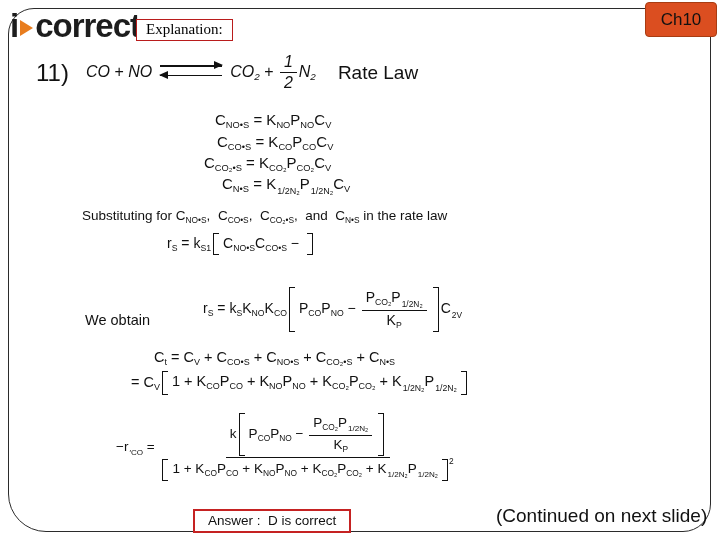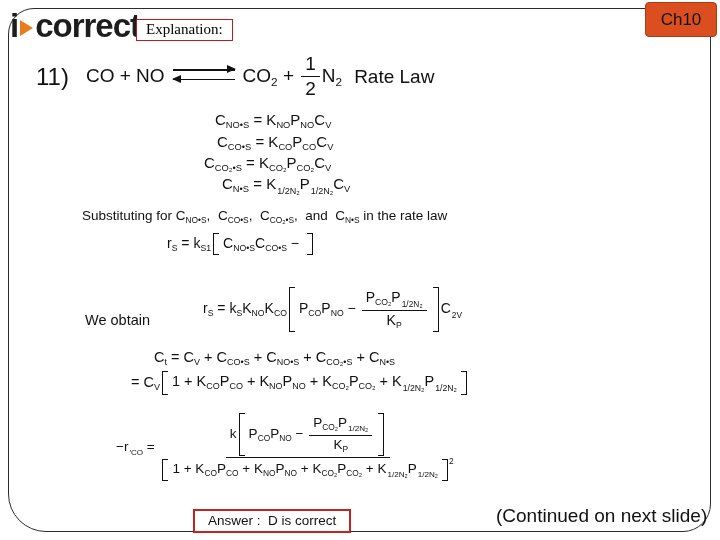--- a/index.html
+++ b/index.html
@@ -11,22 +11,22 @@
           border:1.5px solid #A83C12;border-radius:4px;display:flex;align-items:center;justify-content:center;
           font-size:17px;color:#111;z-index:3;}
   .logo{position:absolute;left:10px;top:7px;display:flex;align-items:center;z-index:3;
         font-weight:bold;font-size:33px;letter-spacing:-1px;color:#1d1d1d;}
   .logo-tri{width:0;height:0;border-left:13px solid #E87D1E;border-top:8px solid transparent;
             border-bottom:8px solid transparent;margin:4px 2px 0 2px;}
   .exp-box{position:absolute;left:136px;top:19px;border:1px solid #b91c1c;background:#fff;
            padding:1px 9px 2px;font-size:15px;color:#000;z-index:4;font-family:Liberation Serif, serif;}
   .title{position:absolute;left:36px;top:53px;display:flex;align-items:center;z-index:2;}
   .title-num{font-size:24px;margin-right:17px;}
-  .rxn{font-size:19px;}
-  .title-label{font-size:19px;margin-left:12px;}
+  .rxn{font-size:16px;font-style:italic;}
+  .title-label{font-size:19px;margin-left:22px;}
   .eq{position:absolute;white-space:nowrap;z-index:2;}
   
   .mt{white-space:pre;}
   .sb{font-size:0.62em;vertical-align:-0.35em;}
   .ss{display:inline-flex;flex-direction:row;align-items:flex-start;font-size:0.6em;
       line-height:1.15;vertical-align:-0.55em;margin-left:1px;}
   .ssp,.ssb{display:block;}
   .frac{display:inline-flex;flex-direction:column;align-items:center;vertical-align:middle;margin:0 2px;}
   .frac .num{display:block;border-bottom:1.4px solid #111;padding:0 4px 1px;text-align:center;}
   .frac .den{display:block;padding-top:1px;text-align:center;}

